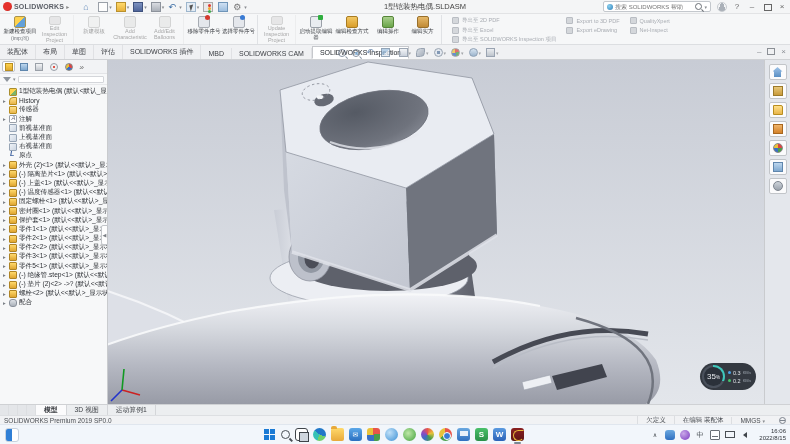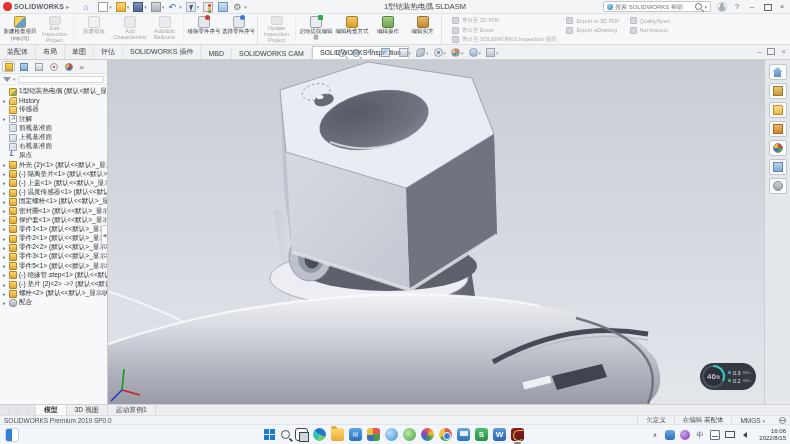--- a/index.html
+++ b/index.html
@@ -677,21 +677,21 @@
         <g stroke-width="1.6" fill="none">
           <line x1="14" y1="330" x2="32" y2="335" stroke="#cc2222"></line>
           <line x1="14" y1="330" x2="16" y2="309" stroke="#119922"></line>
           <line x1="14" y1="330" x2="3" y2="341" stroke="#2233cc"></line>
         </g>
       </svg>
 
       <div class="perfbadge">
         <div class="ring">
           <div class="inner">
-            <span>46</span>
+            <span>35</span>
               <span class="pct">%</span>
           </div>
         </div>
         <div class="rates">
           <div class="raterow">
             <i class="dot up"></i>
             <span>0.3</span>
             <em>KB/s</em>
           </div>
           <div class="raterow">

